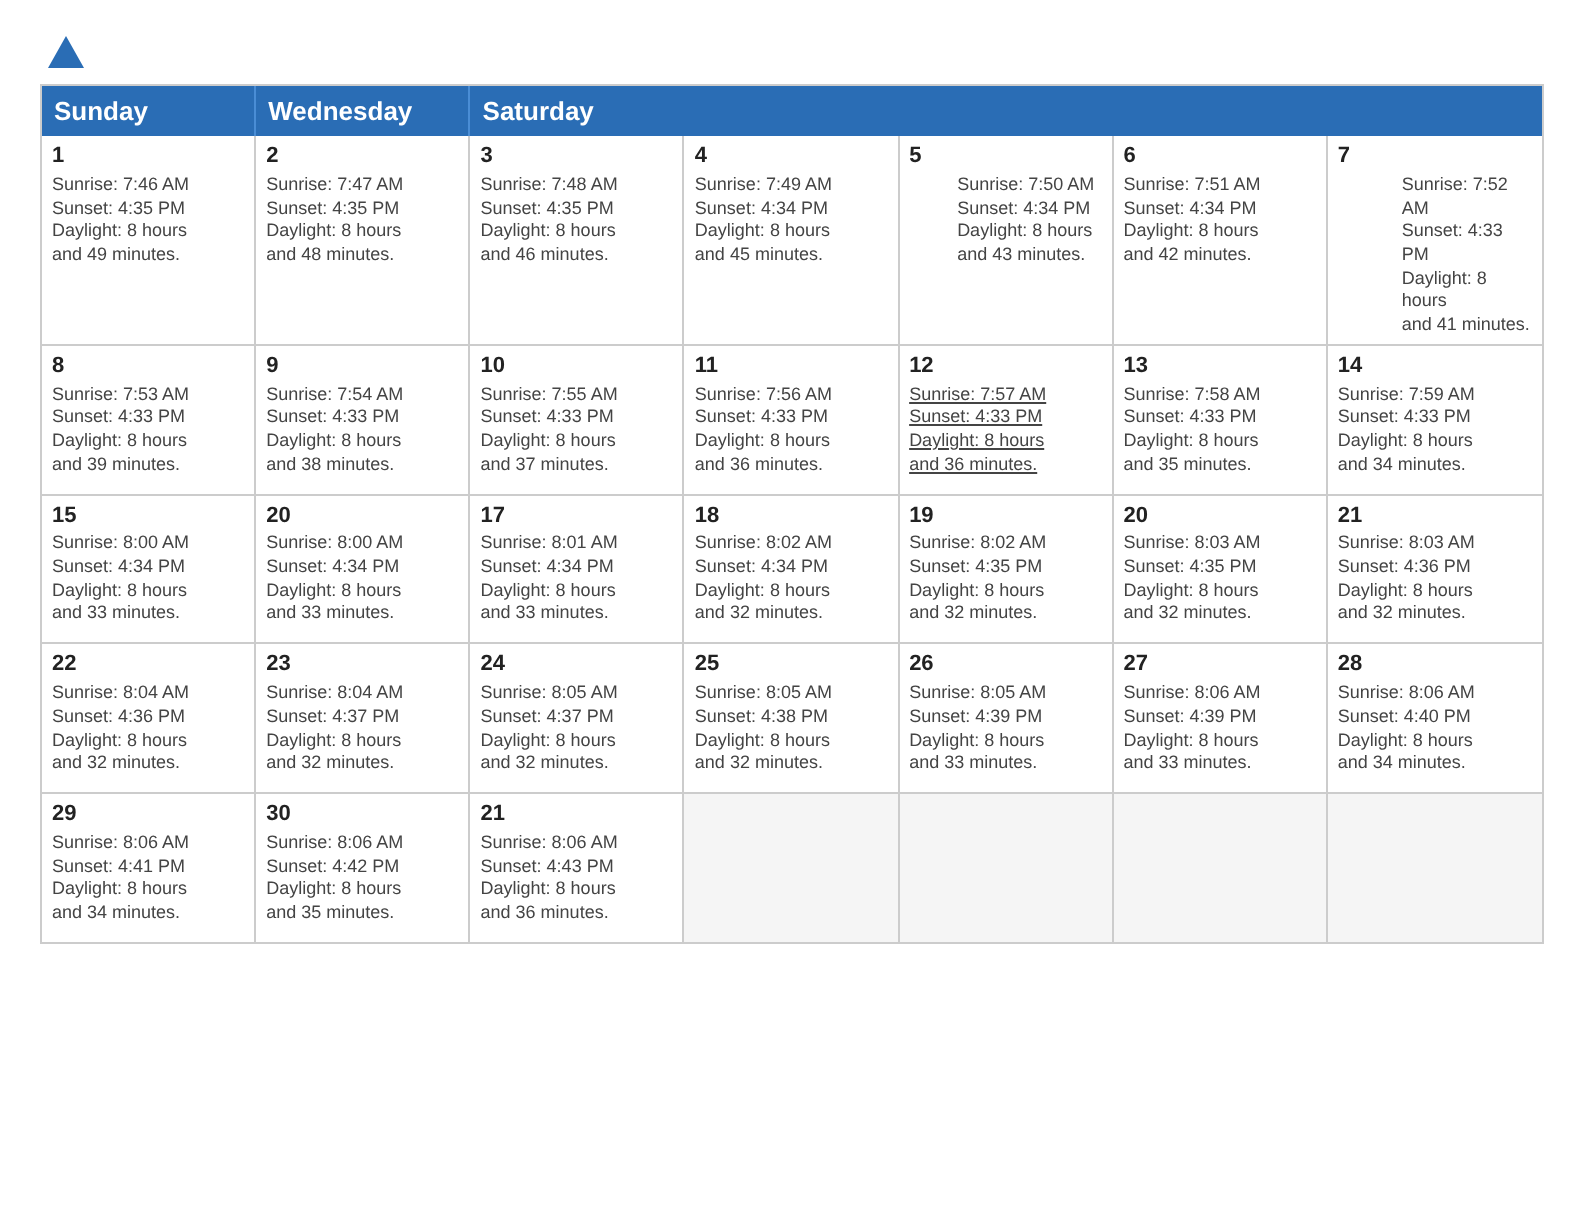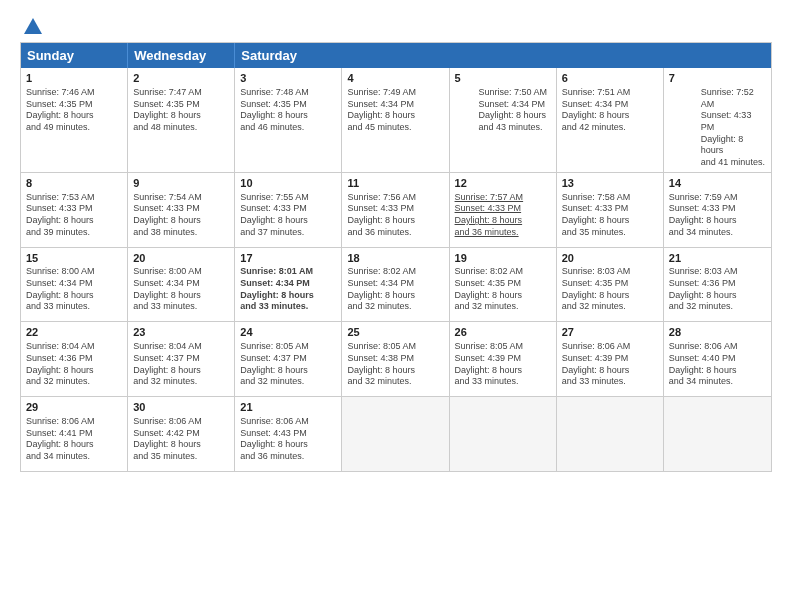--- a/index.html
+++ b/index.html
@@ -250,21 +250,21 @@
           </div>
           <div class="cal-cell">
             <span class="day-num">20</span>
             <div class="cell-info" style="white-space: pre-line;">Sunrise: 8:00 AM
 Sunset: 4:34 PM
 Daylight: 8 hours
 and 33 minutes.</div>
           </div>
           <div class="cal-cell">
             <span class="day-num">17</span>
-            <div class="cell-info" style="white-space: pre-line; font-weight: bold;">Sunrise: 8:01 AM
+            <div class="cell-info" style="white-space: pre-line;">Sunrise: 8:01 AM
 Sunset: 4:34 PM
 Daylight: 8 hours
 and 33 minutes.</div>
           </div>
           <div class="cal-cell">
             <span class="day-num">18</span>
             <div class="cell-info" style="white-space: pre-line;">Sunrise: 8:02 AM
 Sunset: 4:34 PM
 Daylight: 8 hours
 and 32 minutes.</div>

